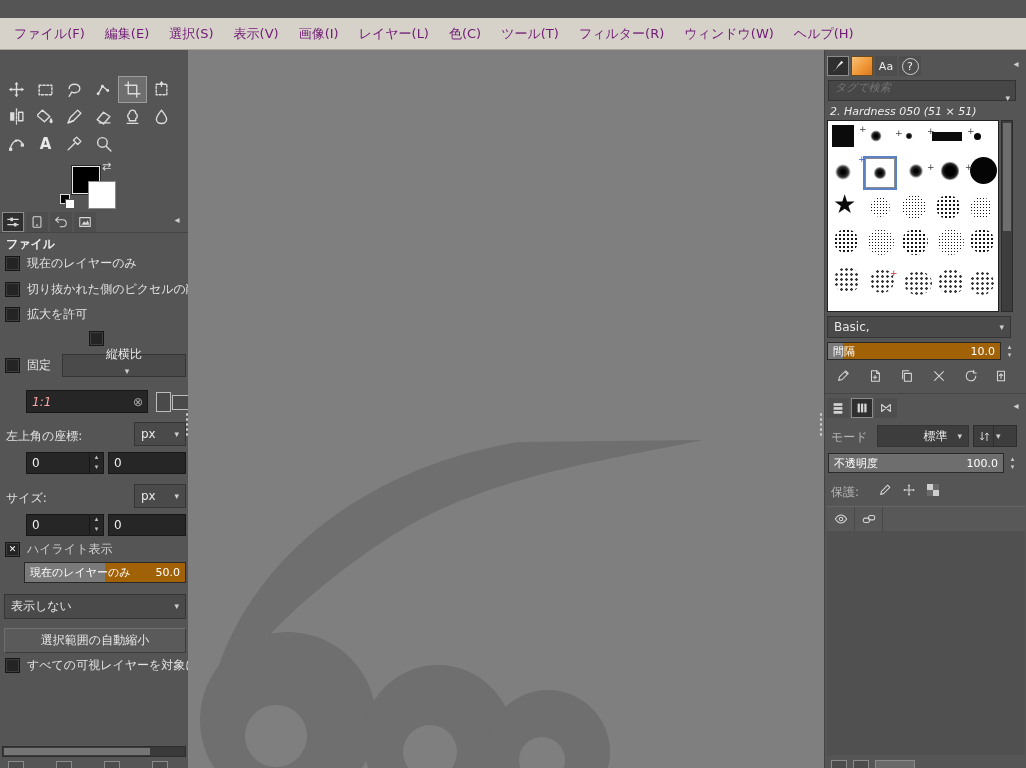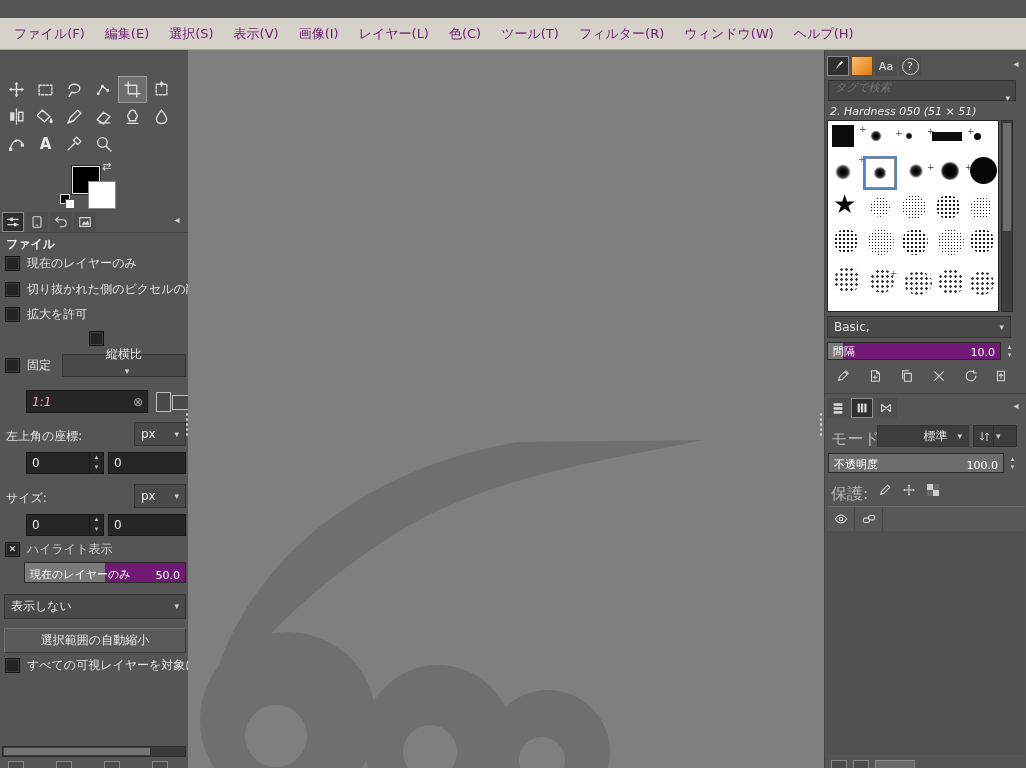--- a/index.html
+++ b/index.html
@@ -75,21 +75,21 @@
     font-style:italic;font-size:12px;padding:0 5px;font-family:"DejaVu Sans",sans-serif;}
   .clear{color:#a9a9a9;font-size:12px;padding-right:4px;cursor:default;}
   .orient{position:absolute;top:342px;width:13px;height:18px;border:1px solid #bdbdbd;background:#4a4a4a;}
   .orient.landscape{width:18px;height:13px;top:345px;}
   .spinfield{position:absolute;height:22px;background:#262626;border:1px solid #171717;
     display:flex;box-sizing:border-box;}
   .spinfield input{flex:1;min-width:0;background:none;border:none;outline:none;color:#efefef;
     font-size:12px;padding:0 5px;font-family:"DejaVu Sans",sans-serif;}
   .spins{width:13px;border-left:1px solid #171717;display:flex;flex-direction:column;}
   .spins span{flex:1;font-size:7px;line-height:9px;color:#bdbdbd;text-align:center;cursor:default;}
-  .slider{position:absolute;background:#701a75;border:1px solid #292929;display:flex;align-items:flex-end;
+  .slider{position:absolute;background:#a16207;border:1px solid #292929;display:flex;align-items:center;
     box-sizing:border-box;overflow:hidden;font-size:11px;color:#fff;}
   .slider-fill{position:absolute;left:0;top:0;bottom:0;background:#7a7a7a;}
   .fill50 .slider-fill{width:50%;} .fill100 .slider-fill{width:100%;} .fill8 .slider-fill{width:9%;}
   .slider-label{position:relative;padding-left:5px;white-space:nowrap;}
   .slider-value{position:relative;margin-left:auto;padding-right:5px;}
   .push-btn{position:absolute;background:#5a5a5a;border:1px solid;border-color:#707070 #3c3c3c #3c3c3c #707070;
     color:#e8e8e8;font-size:12px;display:flex;align-items:center;justify-content:center;box-sizing:border-box;}
   .hscroll{position:absolute;left:2px;top:696px;width:184px;height:11px;background:#3a3a3a;border:1px solid #2d2d2d;box-sizing:border-box;}
   .hthumb{position:absolute;left:1px;top:1px;width:146px;height:7px;background:#757575;}
   .ghost{position:absolute;width:16px;height:14px;border:1px solid #8b8b8b;background:#4c4c4c;box-sizing:border-box;}
@@ -119,21 +119,21 @@
   .bstar{font-size:26px;color:#0a0a0a;line-height:1;}
   .bplus{position:absolute;font-size:9px;line-height:1;color:#3d3d3d;}
   .icon-btn{position:absolute;width:24px;height:20px;display:flex;align-items:center;justify-content:center;}
   .pattern-tab{width:22px;height:20px;background:linear-gradient(135deg,#f8c277,#ef9434 60%,#d97a1f);
     border:1px solid #6b4a1d;box-sizing:border-box;}
   .txt-tab{color:#ececec;font-size:11px;}
   .help-tab{color:#ececec;font-size:11px;width:15px;height:15px;border:1px solid #cfcfcf;border-radius:50%;
     display:flex;align-items:center;justify-content:center;}
 
   
-  .gray-label{font-size:16px;color:#b5b5b5;white-space:nowrap;position:absolute;}
+  .gray-label{font-size:12px;color:#b5b5b5;white-space:nowrap;position:absolute;}
   .mode-extra{position:absolute;background:#3d3d3d;border:1px solid #2e2e2e;display:flex;align-items:center;
     box-sizing:border-box;}
   .mode-extra .sep{width:1px;align-self:stretch;background:#2e2e2e;margin:0 2px;}
   .list-header{position:absolute;left:2px;width:198px;height:24px;background:#585858;
     border-top:1px solid #666;border-bottom:1px solid #3f3f3f;display:flex;}
   .lh-cell{width:27px;display:flex;align-items:center;justify-content:center;border-right:1px solid #474747;}
   .list-area{position:absolute;left:2px;width:198px;background:#505050;}
   .checker{display:grid;grid-template-columns:6px 6px;grid-template-rows:6px 6px;}
   .checker i{background:#cfcfcf;} .checker i:nth-child(2),.checker i:nth-child(3){background:#6a6a6a;}
 </style>

